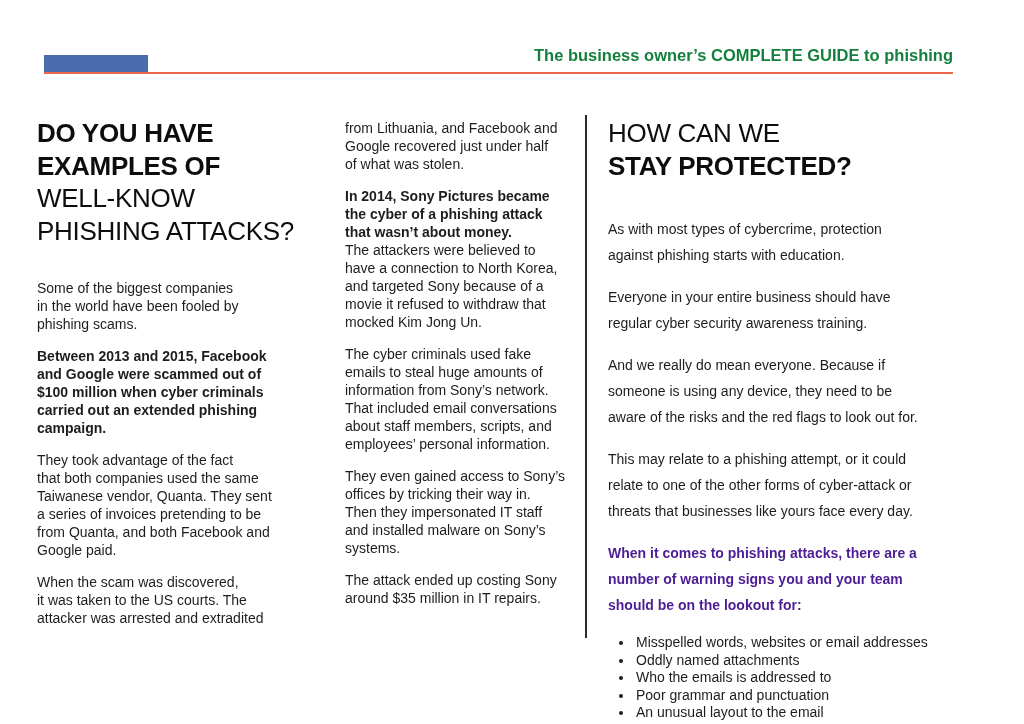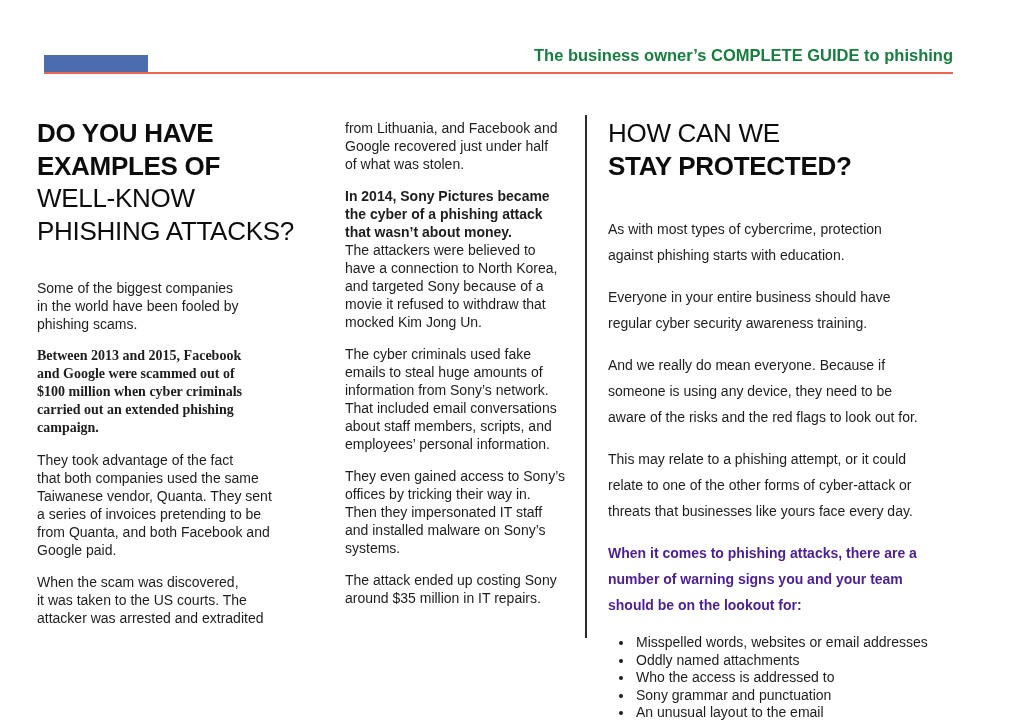--- a/index.html
+++ b/index.html
@@ -67,21 +67,21 @@
 
   .col p {
     margin: 0 0 14px 0;
     font-size: 14px;
     line-height: 18px;
     white-space: pre-line;
   }
   .col-3 p { margin-bottom: 16px; line-height: 26px; }
   p .b-lead { display: block; font-weight: 700; white-space: pre-line; }
   p .r-rest { display: block; font-weight: 400; white-space: pre-line; }
-  .bold-para { font-weight: 700; font-family: Liberation Serif, serif; }
+  .bold-para { font-weight: 700; }
   .highlight-para { font-weight: 700; color: #4c1d95; }
 
   ul.warning-list {
     margin: 2px 0 0 0;
     padding-left: 26px;
     list-style: disc outside;
   }
   ul.warning-list li {
     font-size: 14px;
     line-height: 17.5px;
@@ -159,19 +159,19 @@
 aware of the risks and the red flags to look out for.</p>
     <p>This may relate to a phishing attempt, or it could
 relate to one of the other forms of cyber-attack or
 threats that businesses like yours face every day.</p>
     <p class="highlight-para">When it comes to phishing attacks, there are a
 number of warning signs you and your team
 should be on the lookout for:</p>
     <ul class="warning-list">
       <li>Misspelled words, websites or email addresses</li>
       <li>Oddly named attachments</li>
-      <li>Who the access is addressed to</li>
-      <li>Sony grammar and punctuation</li>
+      <li>Who the emails is addressed to</li>
+      <li>Poor grammar and punctuation</li>
       <li>An unusual layout to the email</li>
     </ul>
   </section>
 
 </div>
 
 </body></html>

